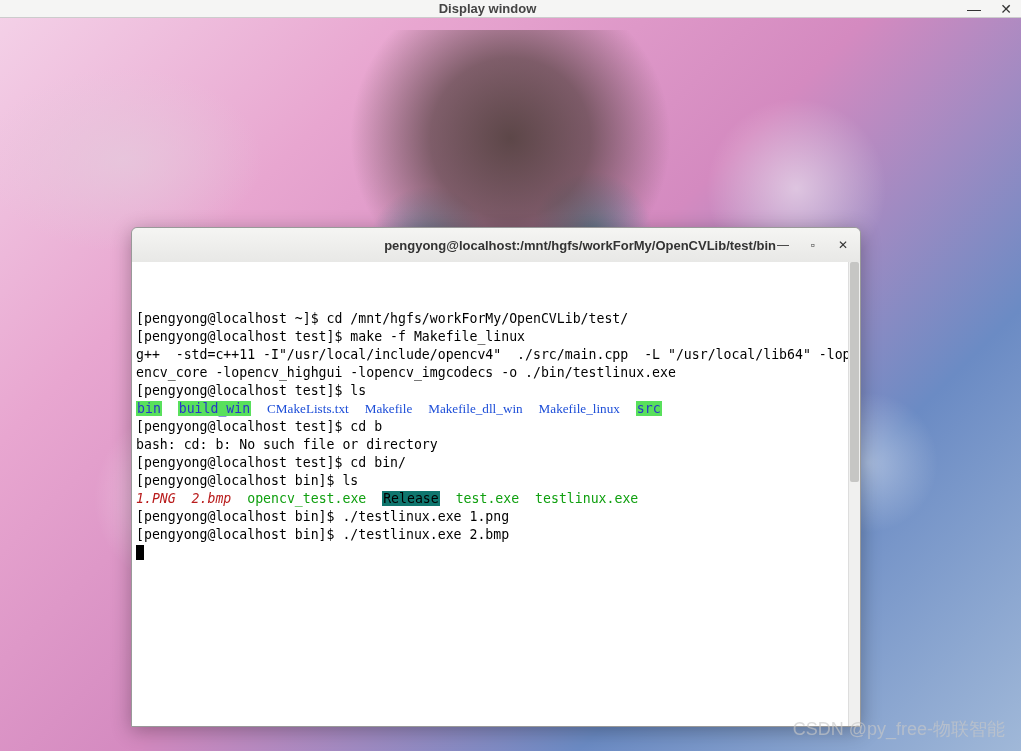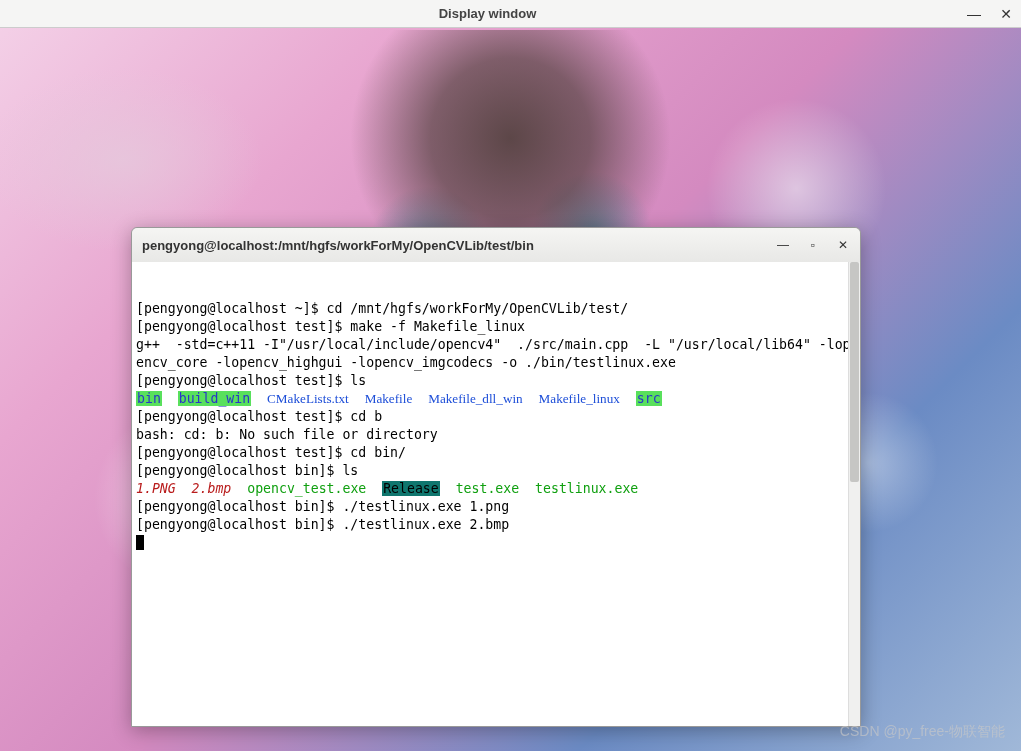--- a/index.html
+++ b/index.html
@@ -20,21 +20,21 @@
         radial-gradient(circle at 58% 28%, rgba(70,140,160,0.7) 0%, transparent 60px),
         radial-gradient(ellipse at 50% 50%, rgba(180,160,140,0.4) 0%, transparent 200px),
         radial-gradient(circle at 18% 65%, rgba(255,255,255,0.5) 0%, transparent 90px),
         radial-gradient(circle at 78% 22%, rgba(255,255,255,0.5) 0%, transparent 90px),
         radial-gradient(circle at 85% 60%, rgba(255,255,255,0.4) 0%, transparent 70px),
         radial-gradient(ellipse at 12% 18%, rgba(230,200,220,0.8) 0%, transparent 140px);
     }
     .display-titlebar {
       position: absolute;
       top: 0; left: 0; right: 0;
-      height: 28px;
+      height: 18px;
       background: #f5f5f4;
       border-bottom: 1px solid #ccc;
       display: flex;
       align-items: center;
       padding: 0 8px;
     }
     .display-title {
       flex: 1;
       text-align: center;
       font-weight: bold;
@@ -59,21 +59,21 @@
     .term-titlebar {
       height: 34px;
       display: flex;
       align-items: center;
       padding: 0 10px;
       border-radius: 6px 6px 0 0;
       background: linear-gradient(#f5f5f3, #e8e8e6);
     }
     .term-title {
       flex: 1;
-      text-align: left;
+      text-align: right;
       font-weight: bold;
       font-size: 13px;
       color: #333;
     }
     .term-win-controls { display: flex; gap: 16px; font-size: 12px; color: #333; }
     .menubar {
       height: 30px;
       display: flex;
       align-items: center;
       padding: 0 6px;
@@ -83,21 +83,21 @@
       font-size: 13px;
       color: #3b3b3b;
     }
     .menu-item { padding: 3px 10px; cursor: pointer; }
     .term-body {
       flex: 1;
       background: #ffffff;
       font-family: "DejaVu Sans Mono", "Liberation Mono", monospace;
       font-size: 13.2px;
       line-height: 18px;
-      padding: 2px 4px;
+      padding: 12px 4px;
       color: #000;
       overflow: hidden;
       position: relative;
       white-space: pre-wrap;
       word-break: break-all;
     }
     .scrollbar {
       position: absolute;
       right: 0; top: 0; bottom: 0;
       width: 12px;
@@ -109,21 +109,21 @@
     .green { color: #10a010; margin-top: 20px; }
     .pink { color: #b91c1c; font-style: italic; }
     .hl-green { background: #59e05c; color: #2836c8; padding:0 1px;text-align:center;}
     .hl-green2 { background: #0f766e; color: #000; padding:0 1px;}
     .cursor { display:inline-block; width:8px; height:15px; background:#000; vertical-align:middle; margin-top:-2px;}
     .watermark {
       position: absolute;
       right: 16px;
       bottom: 10px;
       color: rgba(200,200,200,0.65);
-      font-size: 14px;
+      font-size: 18px;
       font-family: sans-serif;
       pointer-events: none;
     }
   </style>
 </head>
 <body>
 
 <div class="display-titlebar">
   <div class="display-title">Display window</div>
   <div class="win-controls">

